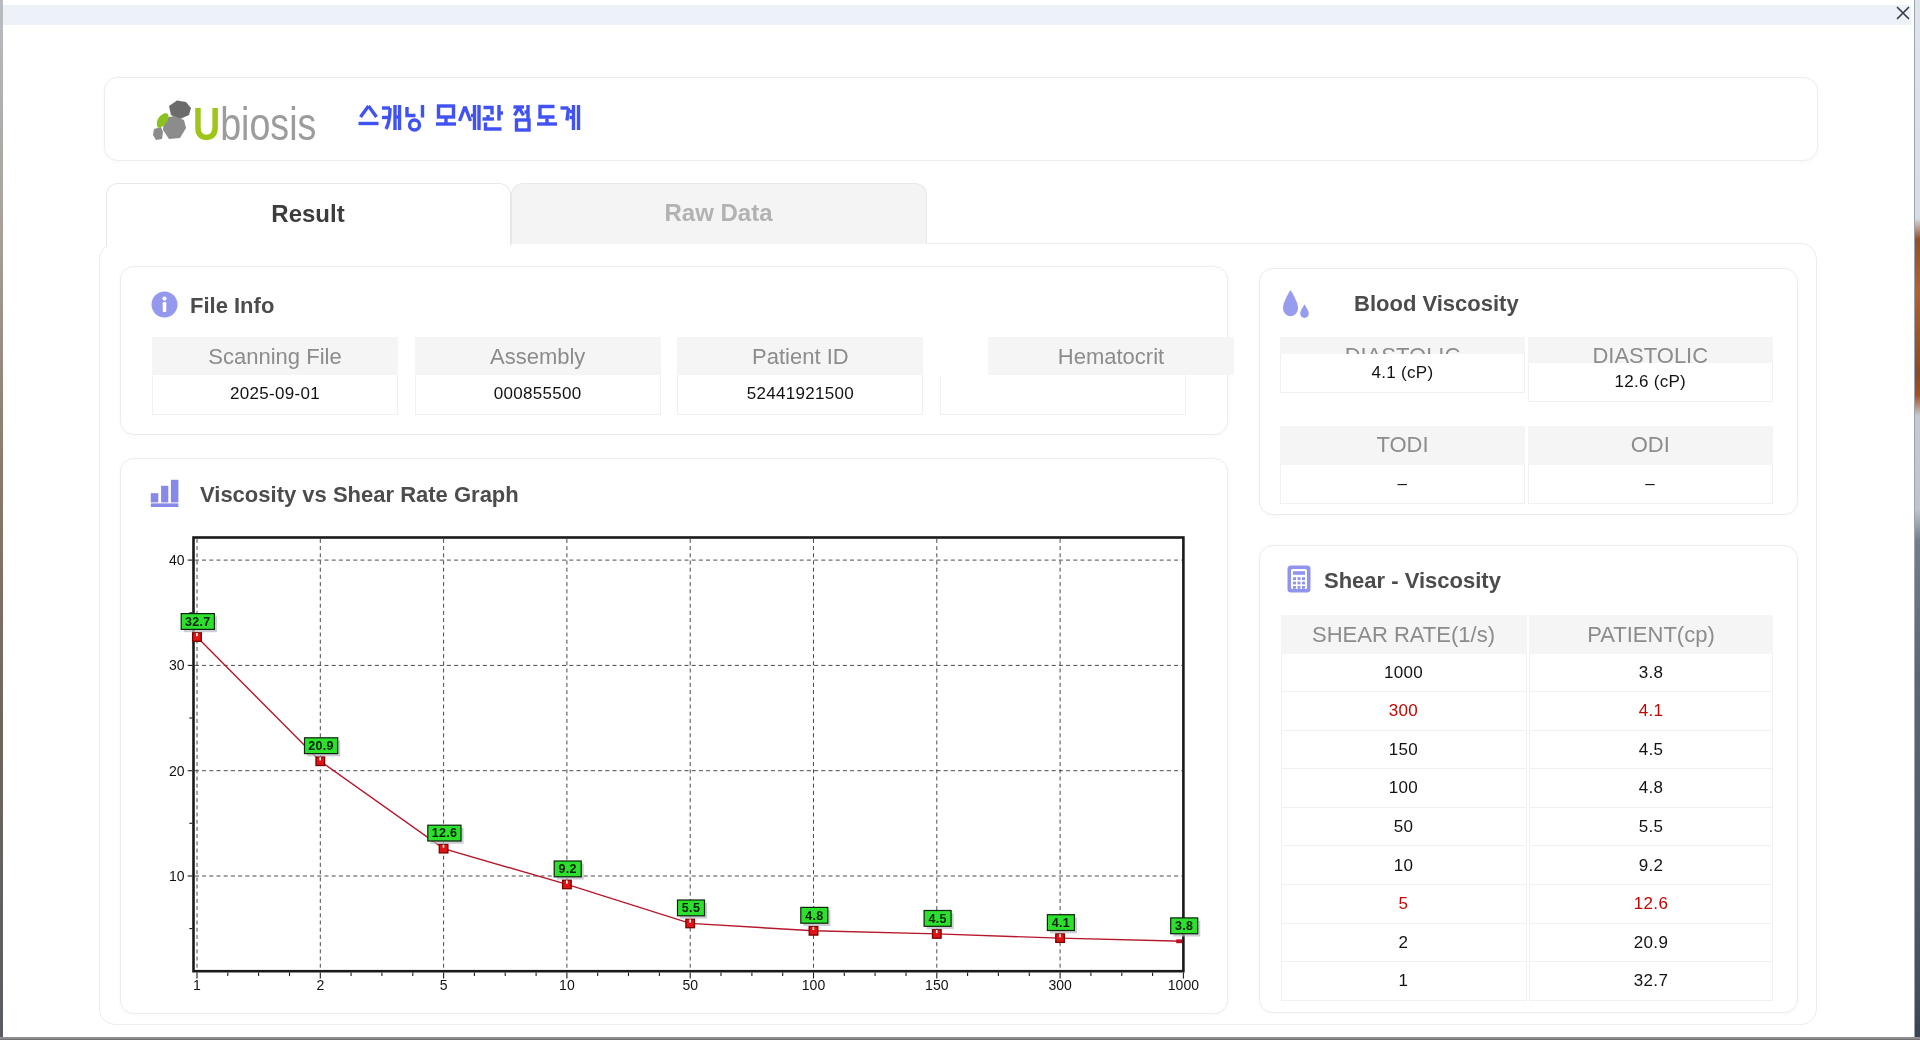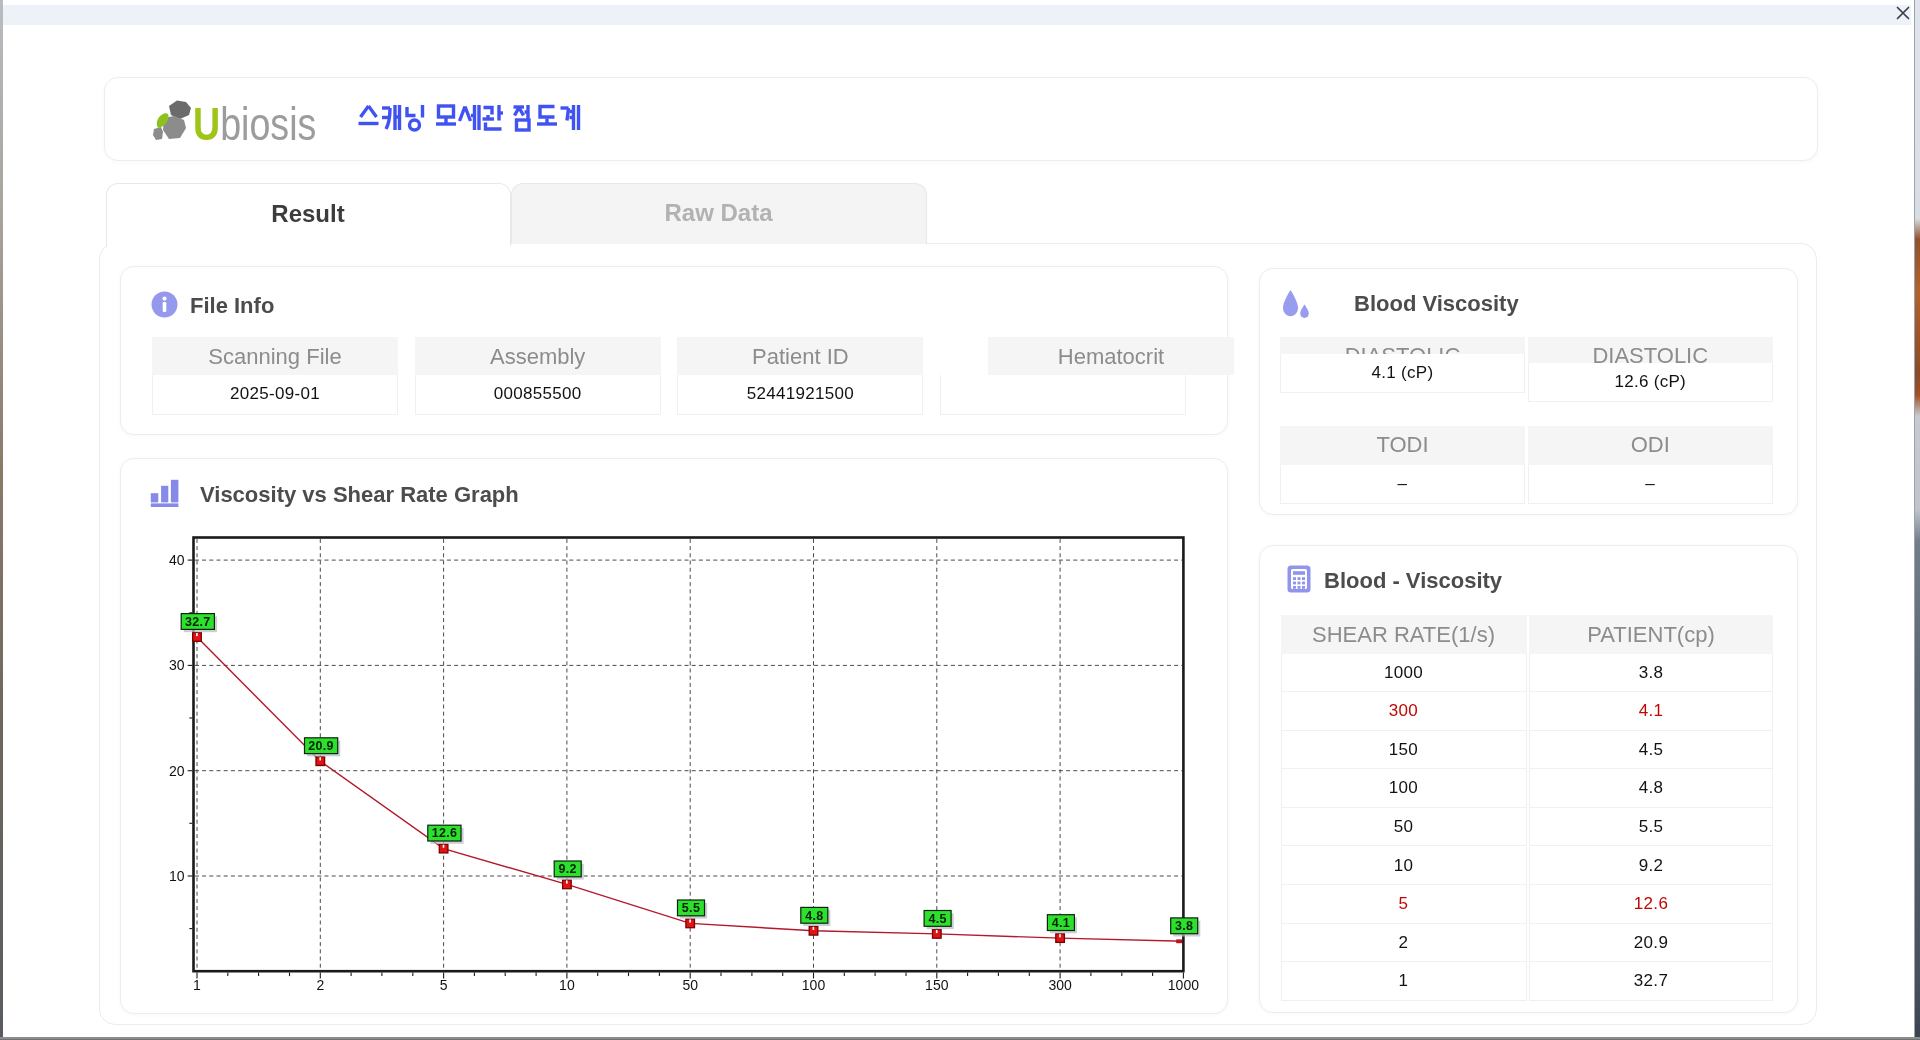--- a/index.html
+++ b/index.html
@@ -277,21 +277,21 @@
       <rect x="10.5" y="12.2" width="3" height="2.8"></rect>
       <rect x="15" y="12.2" width="3" height="2.8"></rect>
     <rect x="6" y="16.6" width="3" height="2.8"></rect>
       <rect x="10.5" y="16.6" width="3" height="2.8"></rect>
       <rect x="15" y="16.6" width="3" height="2.8"></rect>
     <rect x="6" y="21" width="3" height="2.8"></rect>
       <rect x="10.5" y="21" width="3" height="2.8"></rect>
       <rect x="15" y="21" width="3" height="2.8"></rect>
   </g>
 </svg>
-<div class="ttl" style="left:1324px;top:568px">Blood - Viscosity</div>
+<div class="ttl" style="left:1324px;top:568px">Shear - Viscosity</div>
 <div class="hcell" style="left:1280.5px;top:614.5px;width:246px;height:39px;line-height:39px">SHEAR RATE(1/s)</div>
 <div class="hcell" style="left:1529px;top:614.5px;width:244px;height:39px;line-height:39px">PATIENT(cp)</div>
 <div class="vcell" style="left:1280.5px;top:653.5px;width:246px;height:38.6px;line-height:37px;">1000</div>
 <div class="vcell" style="left:1529px;top:653.5px;width:244px;height:38.6px;line-height:37px;">3.8</div>
 <div class="vcell" style="left:1280.5px;top:692.1px;width:246px;height:38.6px;line-height:37px;color:#c00704;">300</div>
 <div class="vcell" style="left:1529px;top:692.1px;width:244px;height:38.6px;line-height:37px;color:#c00704;">4.1</div>
 <div class="vcell" style="left:1280.5px;top:730.7px;width:246px;height:38.6px;line-height:37px;">150</div>
 <div class="vcell" style="left:1529px;top:730.7px;width:244px;height:38.6px;line-height:37px;">4.5</div>
 <div class="vcell" style="left:1280.5px;top:769.3px;width:246px;height:38.6px;line-height:37px;">100</div>
 <div class="vcell" style="left:1529px;top:769.3px;width:244px;height:38.6px;line-height:37px;">4.8</div>

